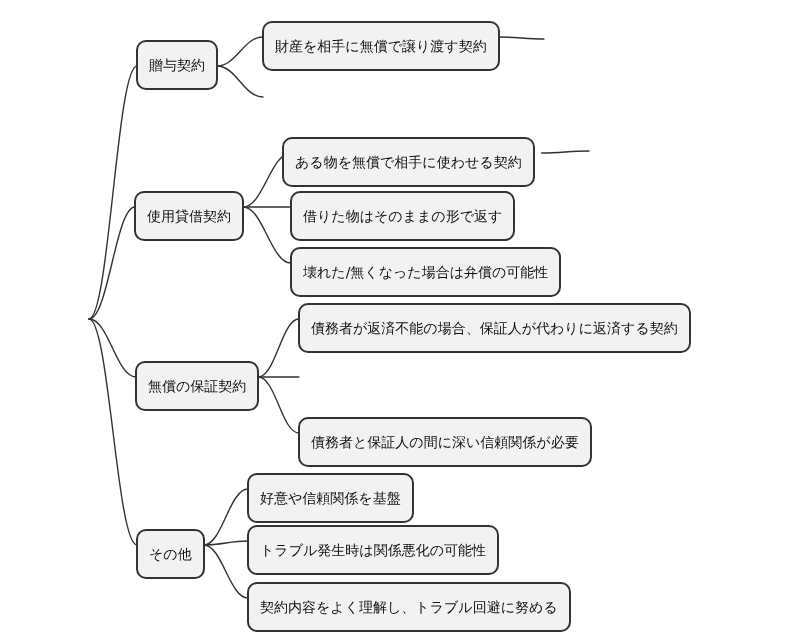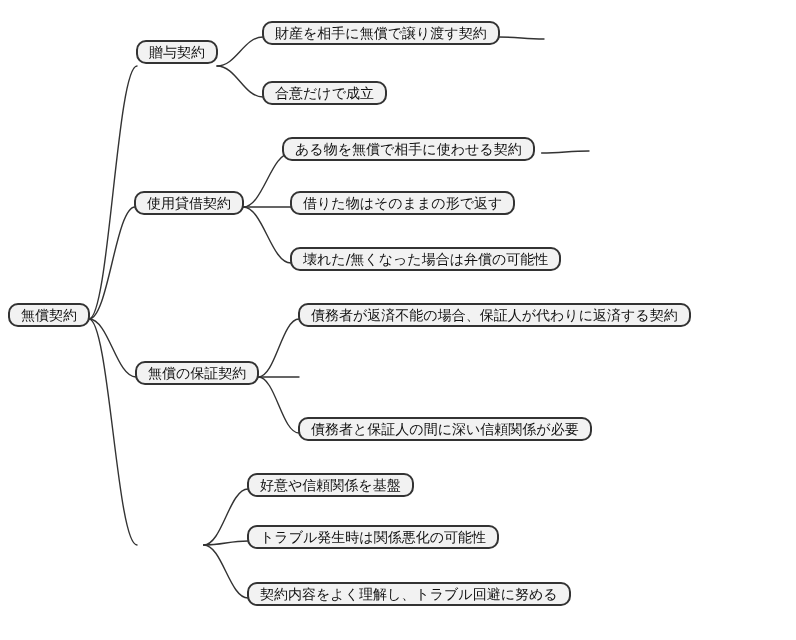--- a/index.html
+++ b/index.html
@@ -10,21 +10,21 @@
     font-family:"DejaVu Sans","Liberation Sans",sans-serif;
     overflow:hidden;
   }
   #edges{position:absolute;left:0;top:0;width:796px;height:640px;}
   .node{
     position:absolute;
     box-sizing:border-box;
     background:var(--node-fill,#f2f2f2);
     border:2px solid var(--node-border,#333333);
     border-radius:10px;
-    padding:1px 11px;
+    padding:14px 11px;
     font-size:14px;
     line-height:18px;
     color:var(--text,#111111);
     white-space:nowrap;
     z-index:2;
   }
   
   #n-root{left:8px;top:303px}
   #n-b0{left:136px;top:40px}
   #n-b0c0{left:262px;top:21px}
@@ -61,31 +61,30 @@
       <path d="M 243 207 C 263.16 207, 270.84 263, 291 263" fill="none" stroke="#333333" stroke-width="1.4" stroke-linecap="round"></path>
       <path d="M 541.625 153 C 561.5225 153, 569.1025 151, 589 151" fill="none" stroke="#333333" stroke-width="1.4" stroke-linecap="round"></path>
       <path d="M 258.328125 377 C 275.4103125 377, 281.9178125 319, 299 319" fill="none" stroke="#333333" stroke-width="1.4" stroke-linecap="round"></path>
       <path d="M 258.328125 377 C 275.4103125 377, 281.9178125 377, 299 377" fill="none" stroke="#333333" stroke-width="1.4" stroke-linecap="round"></path>
       <path d="M 258.328125 377 C 275.4103125 377, 281.9178125 433, 299 433" fill="none" stroke="#333333" stroke-width="1.4" stroke-linecap="round"></path>
       <path d="M 203.65625 545 C 222.280625 545, 229.375625 489, 248 489" fill="none" stroke="#333333" stroke-width="1.4" stroke-linecap="round"></path>
       <path d="M 203.65625 545 C 222.280625 545, 229.375625 541, 248 541" fill="none" stroke="#333333" stroke-width="1.4" stroke-linecap="round"></path>
       <path d="M 203.65625 545 C 222.280625 545, 229.375625 598, 248 598" fill="none" stroke="#333333" stroke-width="1.4" stroke-linecap="round"></path>
     </svg>
 
-  <div class="node" id="n-root">無償契約</div>
 
   <div class="node" id="n-b0">贈与契約</div>
   <div class="node" id="n-b0c0">財産を相手に無償で譲り渡す契約</div>
-  <div class="node" id="n-b0c1">合意だけで成立</div>
 
   <div class="node" id="n-b1">使用貸借契約</div>
   <div class="node" id="n-b1c0">ある物を無償で相手に使わせる契約</div>
   <div class="node" id="n-b1c1">借りた物はそのままの形で返す</div>
   <div class="node" id="n-b1c2">壊れた/無くなった場合は弁償の可能性</div>
 
   <div class="node" id="n-b2">無償の保証契約</div>
   <div class="node" id="n-b2c0">債務者が返済不能の場合、保証人が代わりに返済する契約</div>
   <div class="node" id="n-b2c2">債務者と保証人の間に深い信頼関係が必要</div>
 
+  <div class="node" id="n-b3">その他</div>
   <div class="node" id="n-b3c0">好意や信頼関係を基盤</div>
   <div class="node" id="n-b3c1">トラブル発生時は関係悪化の可能性</div>
   <div class="node" id="n-b3c2">契約内容をよく理解し、トラブル回避に努める</div>
 </div>
 
 </body></html>

